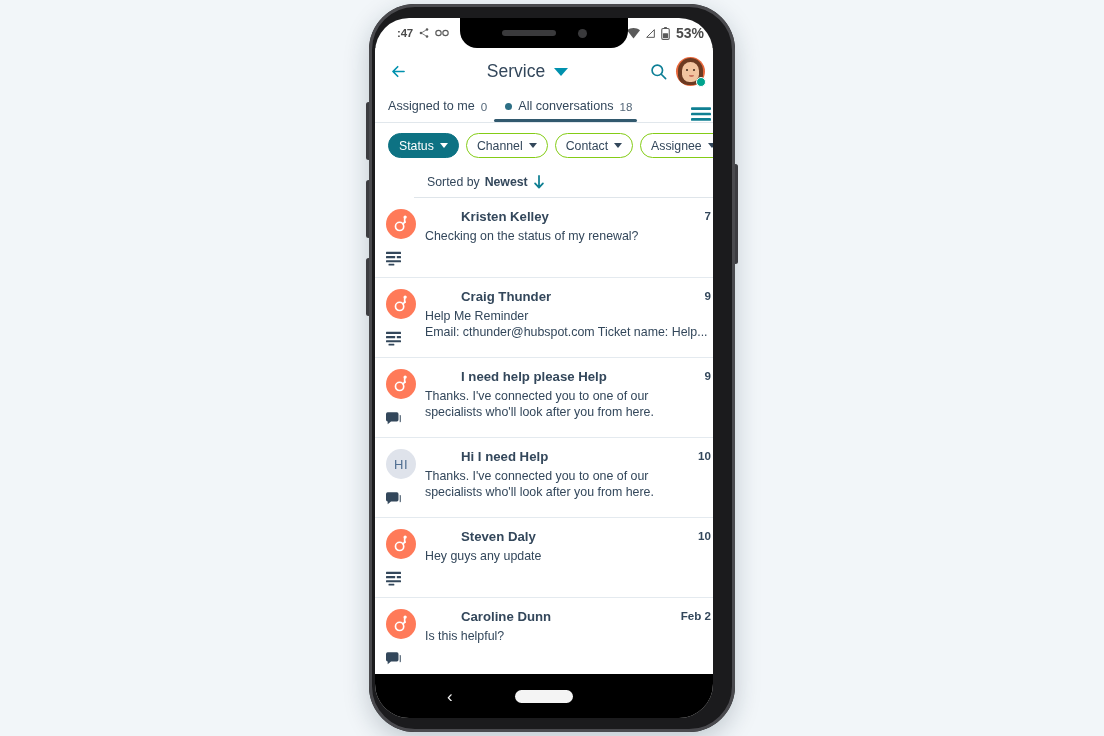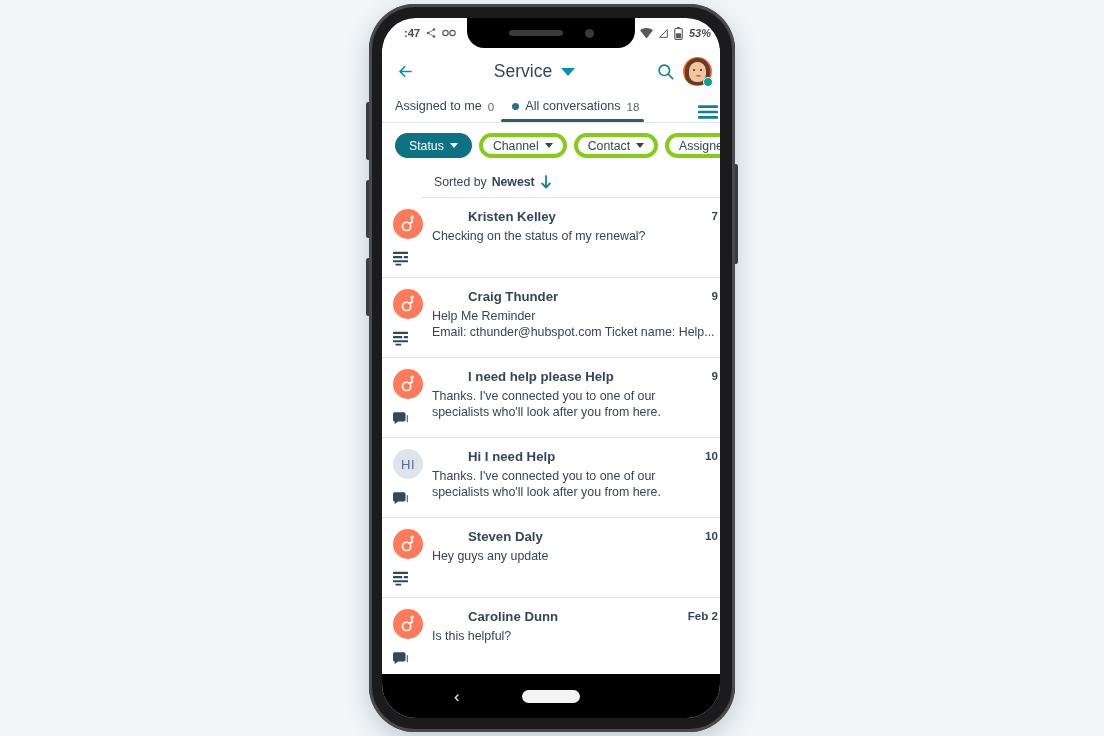--- a/index.html
+++ b/index.html
@@ -43,21 +43,21 @@
     border-radius: 3px;
   }
   .btn-left-1 { left: -3px; top: 98px;  width: 5px; height: 58px; }
   .btn-left-2 { left: -3px; top: 176px; width: 5px; height: 58px; }
   .btn-left-3 { left: -3px; top: 254px; width: 5px; height: 58px; }
   .btn-right-1 { right: -3px; top: 160px; width: 5px; height: 100px; }
 
   
   .screen {
     position: absolute;
-    left: 13px;
+    left: 6px;
     top: 14px;
     width: 338px;
     height: 700px;
     background: #000;
     border-radius: 34px;
     overflow: hidden;
   }
 
   
   .status-bar {
@@ -74,21 +74,21 @@
   }
   .status-left, .status-right {
     display: flex;
     align-items: center;
     gap: 5px;
     white-space: nowrap;
   }
   .status-left { padding-left: 10px; }
   .status-time { letter-spacing: -0.2px; }
   .si { display: inline-flex; align-items: center; }
-  .battery-pct { margin-left: 1px; font-size: 11px; font-style: italic; }
+  .battery-pct { margin-left: 1px; font-size: 14px; }
 
   
   .notch {
     position: absolute;
     left: 50%;
     transform: translateX(-50%);
     top: 0;
     width: 168px;
     height: 30px;
     background: #000;
@@ -203,21 +203,21 @@
     right: -1px; bottom: -1px;
     width: 10px; height: 10px;
     background: #00a38d;
     border: 1.6px solid #fff;
     border-radius: 50%;
   }
 
   
   .tabs-row {
     display: flex;
-    align-items: center;
+    align-items: flex-end;
     padding: 0 0 0 13px;
     background: #fff;
     flex: none;
     position: relative;
   }
   .tab {
     display: flex;
     align-items: center;
     gap: 6px;
     padding: 4px 0 9px 0;
@@ -271,21 +271,21 @@
     background: #fff;
     flex: none;
   }
   .chip {
     display: inline-flex;
     align-items: center;
     gap: 6px;
     height: 25px;
     padding: 0 10px;
     border-radius: 14px;
-    border: 4px solid #84cc16;
+    border: 1px solid #84cc16;
     font-size: 12.3px;
     color: #33475b;
     background: #fff;
     white-space: nowrap;
   }
   .chip.filled {
     background: #0d7283;
     border-color: #0d7283;
     color: #ffffff;
   }

